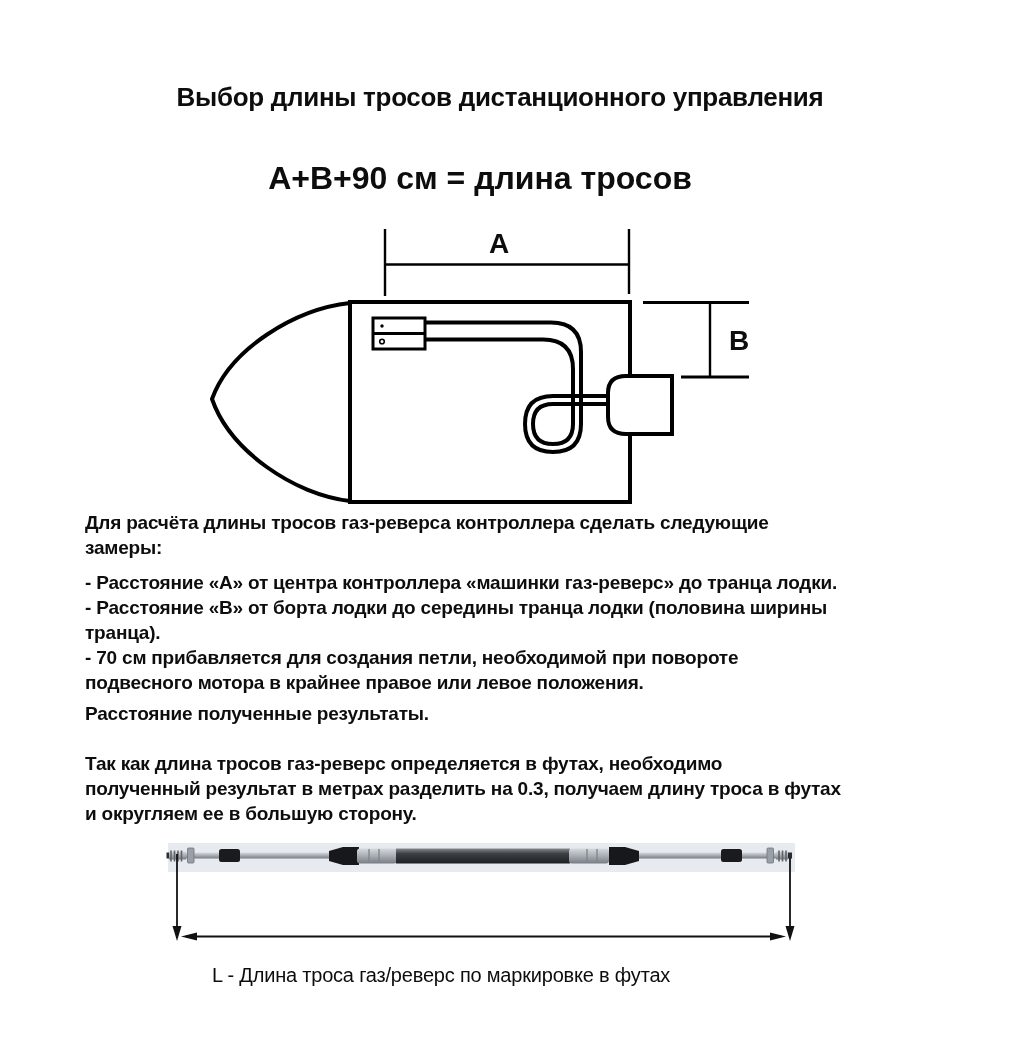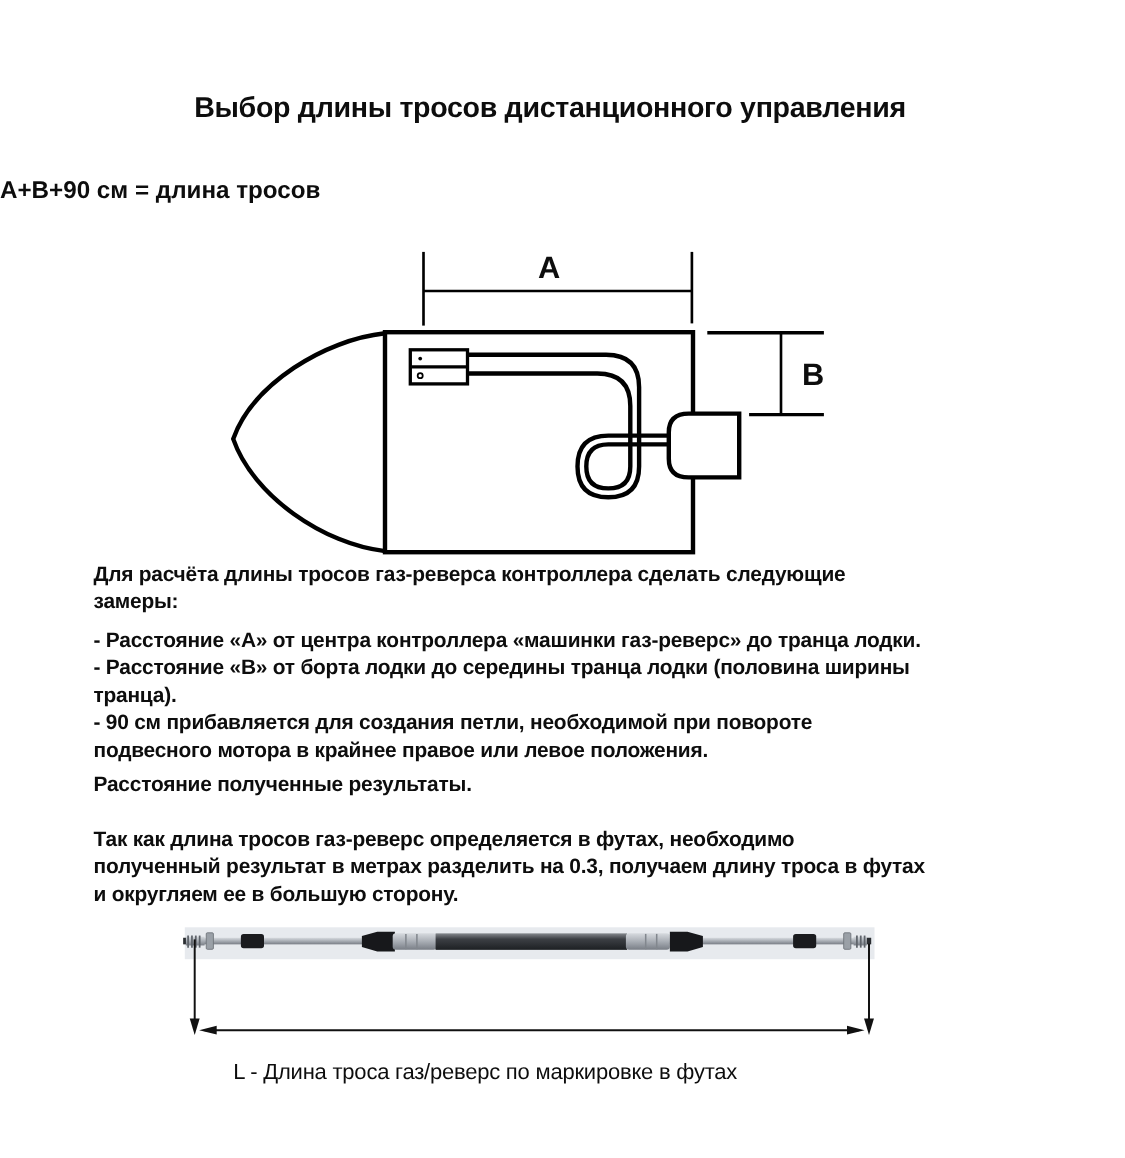--- a/index.html
+++ b/index.html
@@ -13,22 +13,22 @@
   .page { position: relative; width: 899px; height: 1053px; }
   .abs { position: absolute; }
   .title {
     top: 82px; left: 0; width: 1000px;
     text-align: center;
     font-size: 26px; font-weight: bold;
     letter-spacing: -0.3px;
   }
   .formula {
     top: 160px; left: 0; width: 960px;
-    text-align: left;
-    font-size: 22px; font-weight: bold;
+    text-align: center;
+    font-size: 32px; font-weight: bold;
   }
   .bodytext {
     left: 85px; width: 905px;
     font-size: 19px; font-weight: bold;
     line-height: 25px;
     white-space: pre-line;
     letter-spacing: -0.2px;
   }
   .p-intro   { top: 510px; }
   .p-bullets { top: 570px; }
@@ -150,21 +150,21 @@
         <polygon points="786,936.5 770,932.5 770,940.5"></polygon>
       </g>
     </g>
   </svg>
 
   <div class="abs bodytext p-intro">Для расчёта длины тросов газ-реверса контроллера сделать следующие
 замеры:</div>
   <div class="abs bodytext p-bullets">- Расстояние «А» от центра контроллера «машинки газ-реверс» до транца лодки.
 - Расстояние «В» от борта лодки до середины транца лодки (половина ширины
 транца).
-- 90 см прибавляется для создания петли, необходимой при повороте
+- 70 см прибавляется для создания петли, необходимой при повороте
 подвесного мотора в крайнее правое или левое положения.</div>
   <div class="abs bodytext p-sum">Расстояние полученные результаты.</div>
   <div class="abs bodytext p-feet">Так как длина тросов газ-реверс определяется в футах, необходимо
 полученный результат в метрах разделить на 0.3, получаем длину троса в футах
 и округляем ее в большую сторону.</div>
 
   <div class="abs caption">L - Длина троса газ/реверс по маркировке в футах</div>
 
 </div>
 

